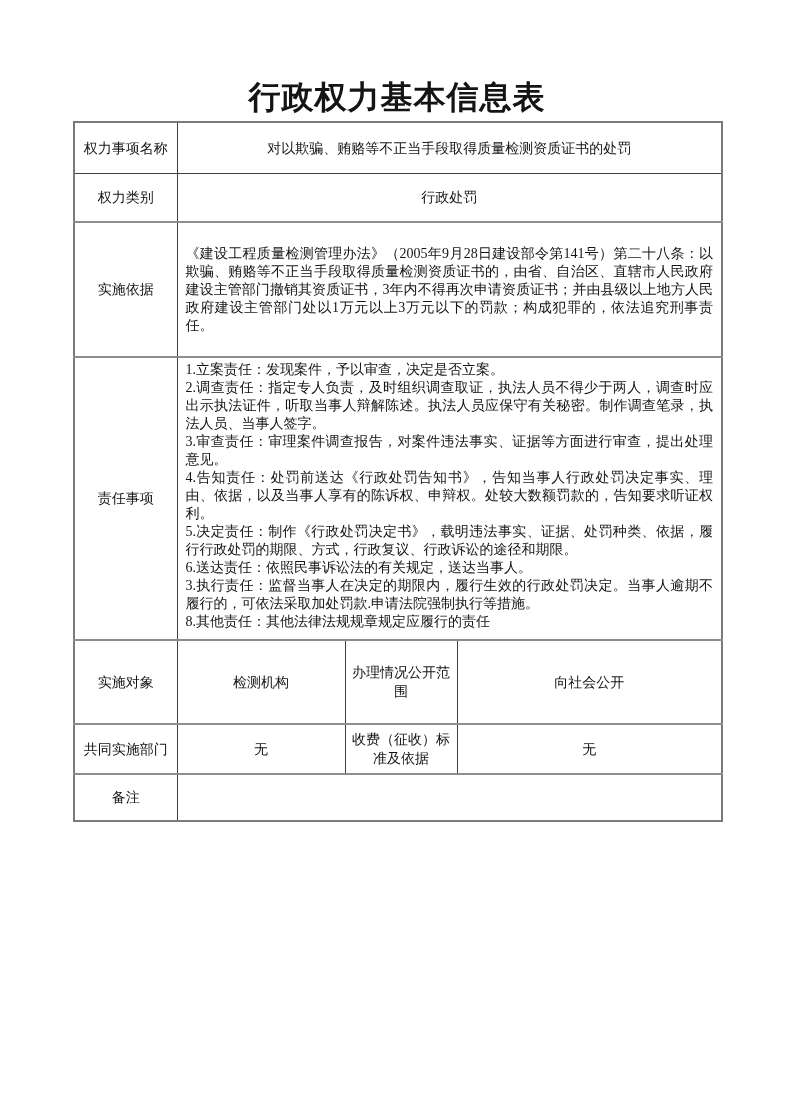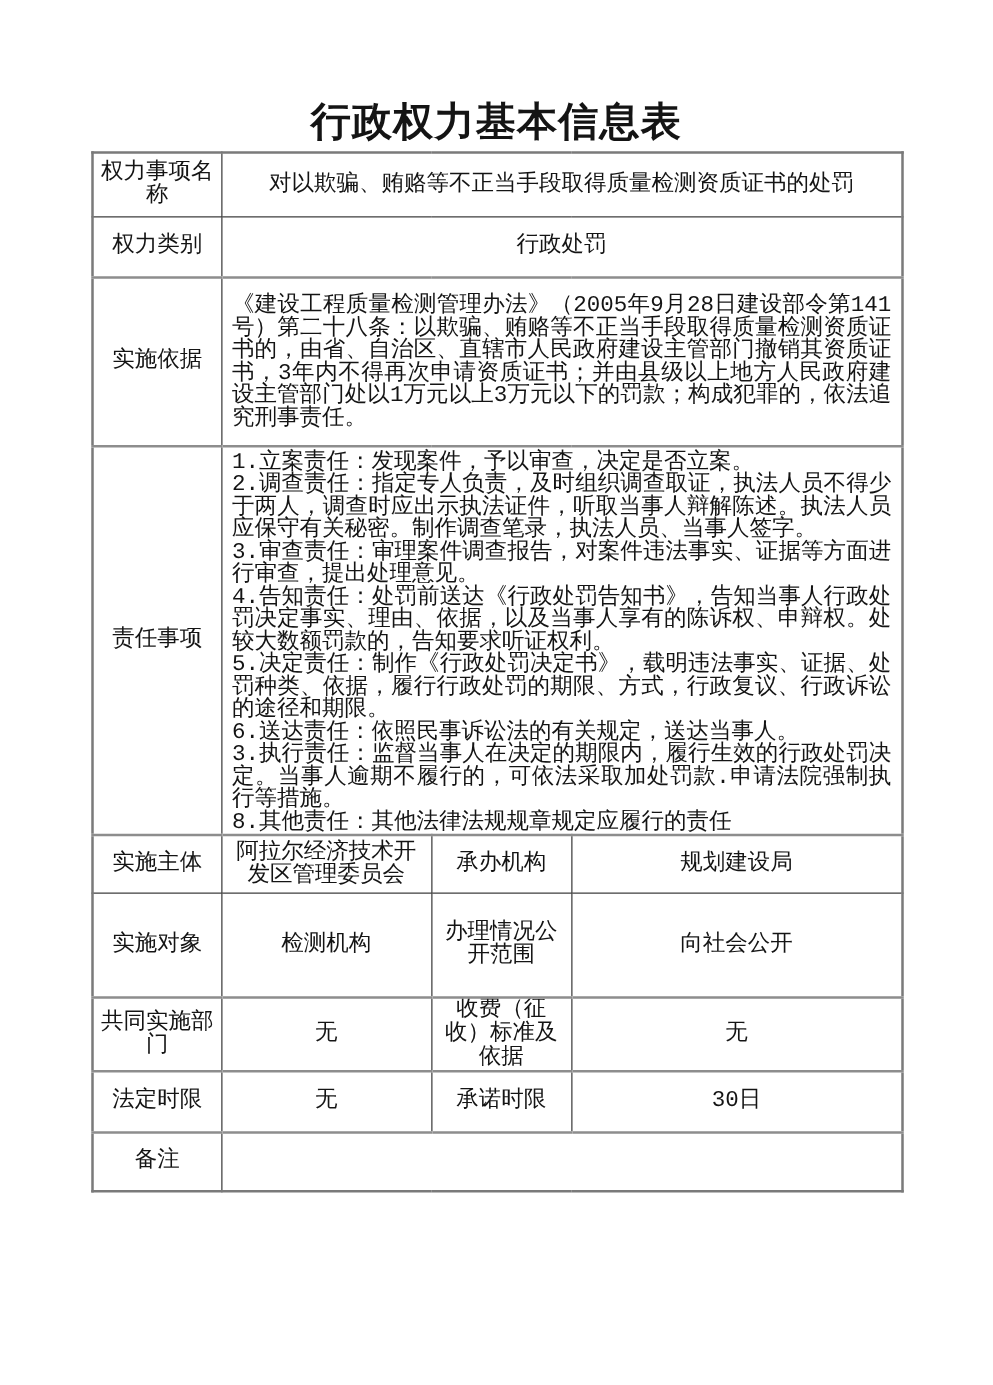--- a/index.html
+++ b/index.html
@@ -14,22 +14,22 @@
     text-align:center;font-size:32px;font-weight:bold;letter-spacing:1px;
   }
   table.info{
     margin:9px 0 0 73px;width:648px;
     border-collapse:collapse;table-layout:fixed;
     border:2px solid #7a7a7a;
   }
   td{
     border-bottom:2px solid #8d8d8d;
     border-right:1px solid #3f3f3f;
-    font-size:18px;vertical-align:middle;overflow:hidden;
-    padding:0;word-break:break-all;font-family:Liberation Mono, monospace;
+    font-size:14px;vertical-align:middle;overflow:hidden;
+    padding:0;word-break:break-all;
   }
   td:last-child{border-right:none;}
   tr.thin td{border-bottom:1px solid #3f3f3f;}
   tr:last-child td{border-bottom:none;}
   .r1 td{height:50px;} .r2 td{height:47px;} .r3 td{height:127px;}
   .r4 td{height:278px;} .r5 td{height:45px;} .r6 td{height:50px;}
   .r7 td{height:48px;} .r8 td{height:47px;} .r9 td{height:47px;}
   .r10 td{height:45px;}
   .lab{text-align:center;padding:0 5px;line-height:19px;}
   .cen{text-align:center;padding:0 6px;line-height:19px;}
@@ -75,47 +75,35 @@
           <div class="duty-item">2.调查责任：指定专人负责，及时组织调查取证，执法人员不得少于两人，调查时应出示执法证件，听取当事人辩解陈述。执法人员应保守有关秘密。制作调查笔录，执法人员、当事人签字。</div>
           <div class="duty-item">3.审查责任：审理案件调查报告，对案件违法事实、证据等方面进行审查，提出处理意见。</div>
           <div class="duty-item">4.告知责任：处罚前送达《行政处罚告知书》，告知当事人行政处罚决定事实、理由、依据，以及当事人享有的陈诉权、申辩权。处较大数额罚款的，告知要求听证权利。</div>
           <div class="duty-item">5.决定责任：制作《行政处罚决定书》，载明违法事实、证据、处罚种类、依据，履行行政处罚的期限、方式，行政复议、行政诉讼的途径和期限。</div>
           <div class="duty-item">6.送达责任：依照民事诉讼法的有关规定，送达当事人。</div>
           <div class="duty-item">3.执行责任：监督当事人在决定的期限内，履行生效的行政处罚决定。当事人逾期不履行的，可依法采取加处罚款.申请法院强制执行等措施。</div>
           <div class="duty-item">8.其他责任：其他法律法规规章规定应履行的责任</div>
         </td>
       </tr>
 
-      <tr class="r5 thin">
-        <td class="lab">实施主体</td>
-        <td class="cen" style="padding:0 4px;">阿拉尔经济技术开发区管理委员会</td>
-        <td class="lab">承办机构</td>
-        <td class="cen">规划建设局</td>
-      </tr>
 
       <tr class="r6">
         <td class="lab">实施对象</td>
         <td class="cen">检测机构</td>
         <td class="lab" style="padding:16px 6px;text-align:center;">办理情况公开范围</td>
         <td class="cen">向社会公开</td>
       </tr>
 
       <tr class="r7">
         <td class="lab">共同实施部门</td>
         <td class="cen">无</td>
         <td class="lab" style="padding:0 6px;">收费（征收）标准及依据</td>
         <td class="cen">无</td>
       </tr>
 
-      <tr class="r8">
-        <td class="lab">法定时限</td>
-        <td class="cen">无</td>
-        <td class="lab">承诺时限</td>
-        <td class="cen">30日</td>
-      </tr>
 
 
       <tr class="r10">
         <td class="lab">备注</td>
         <td class="cen" colspan="3"></td>
       </tr>
 
     </tbody>
   </table>
 </div>

